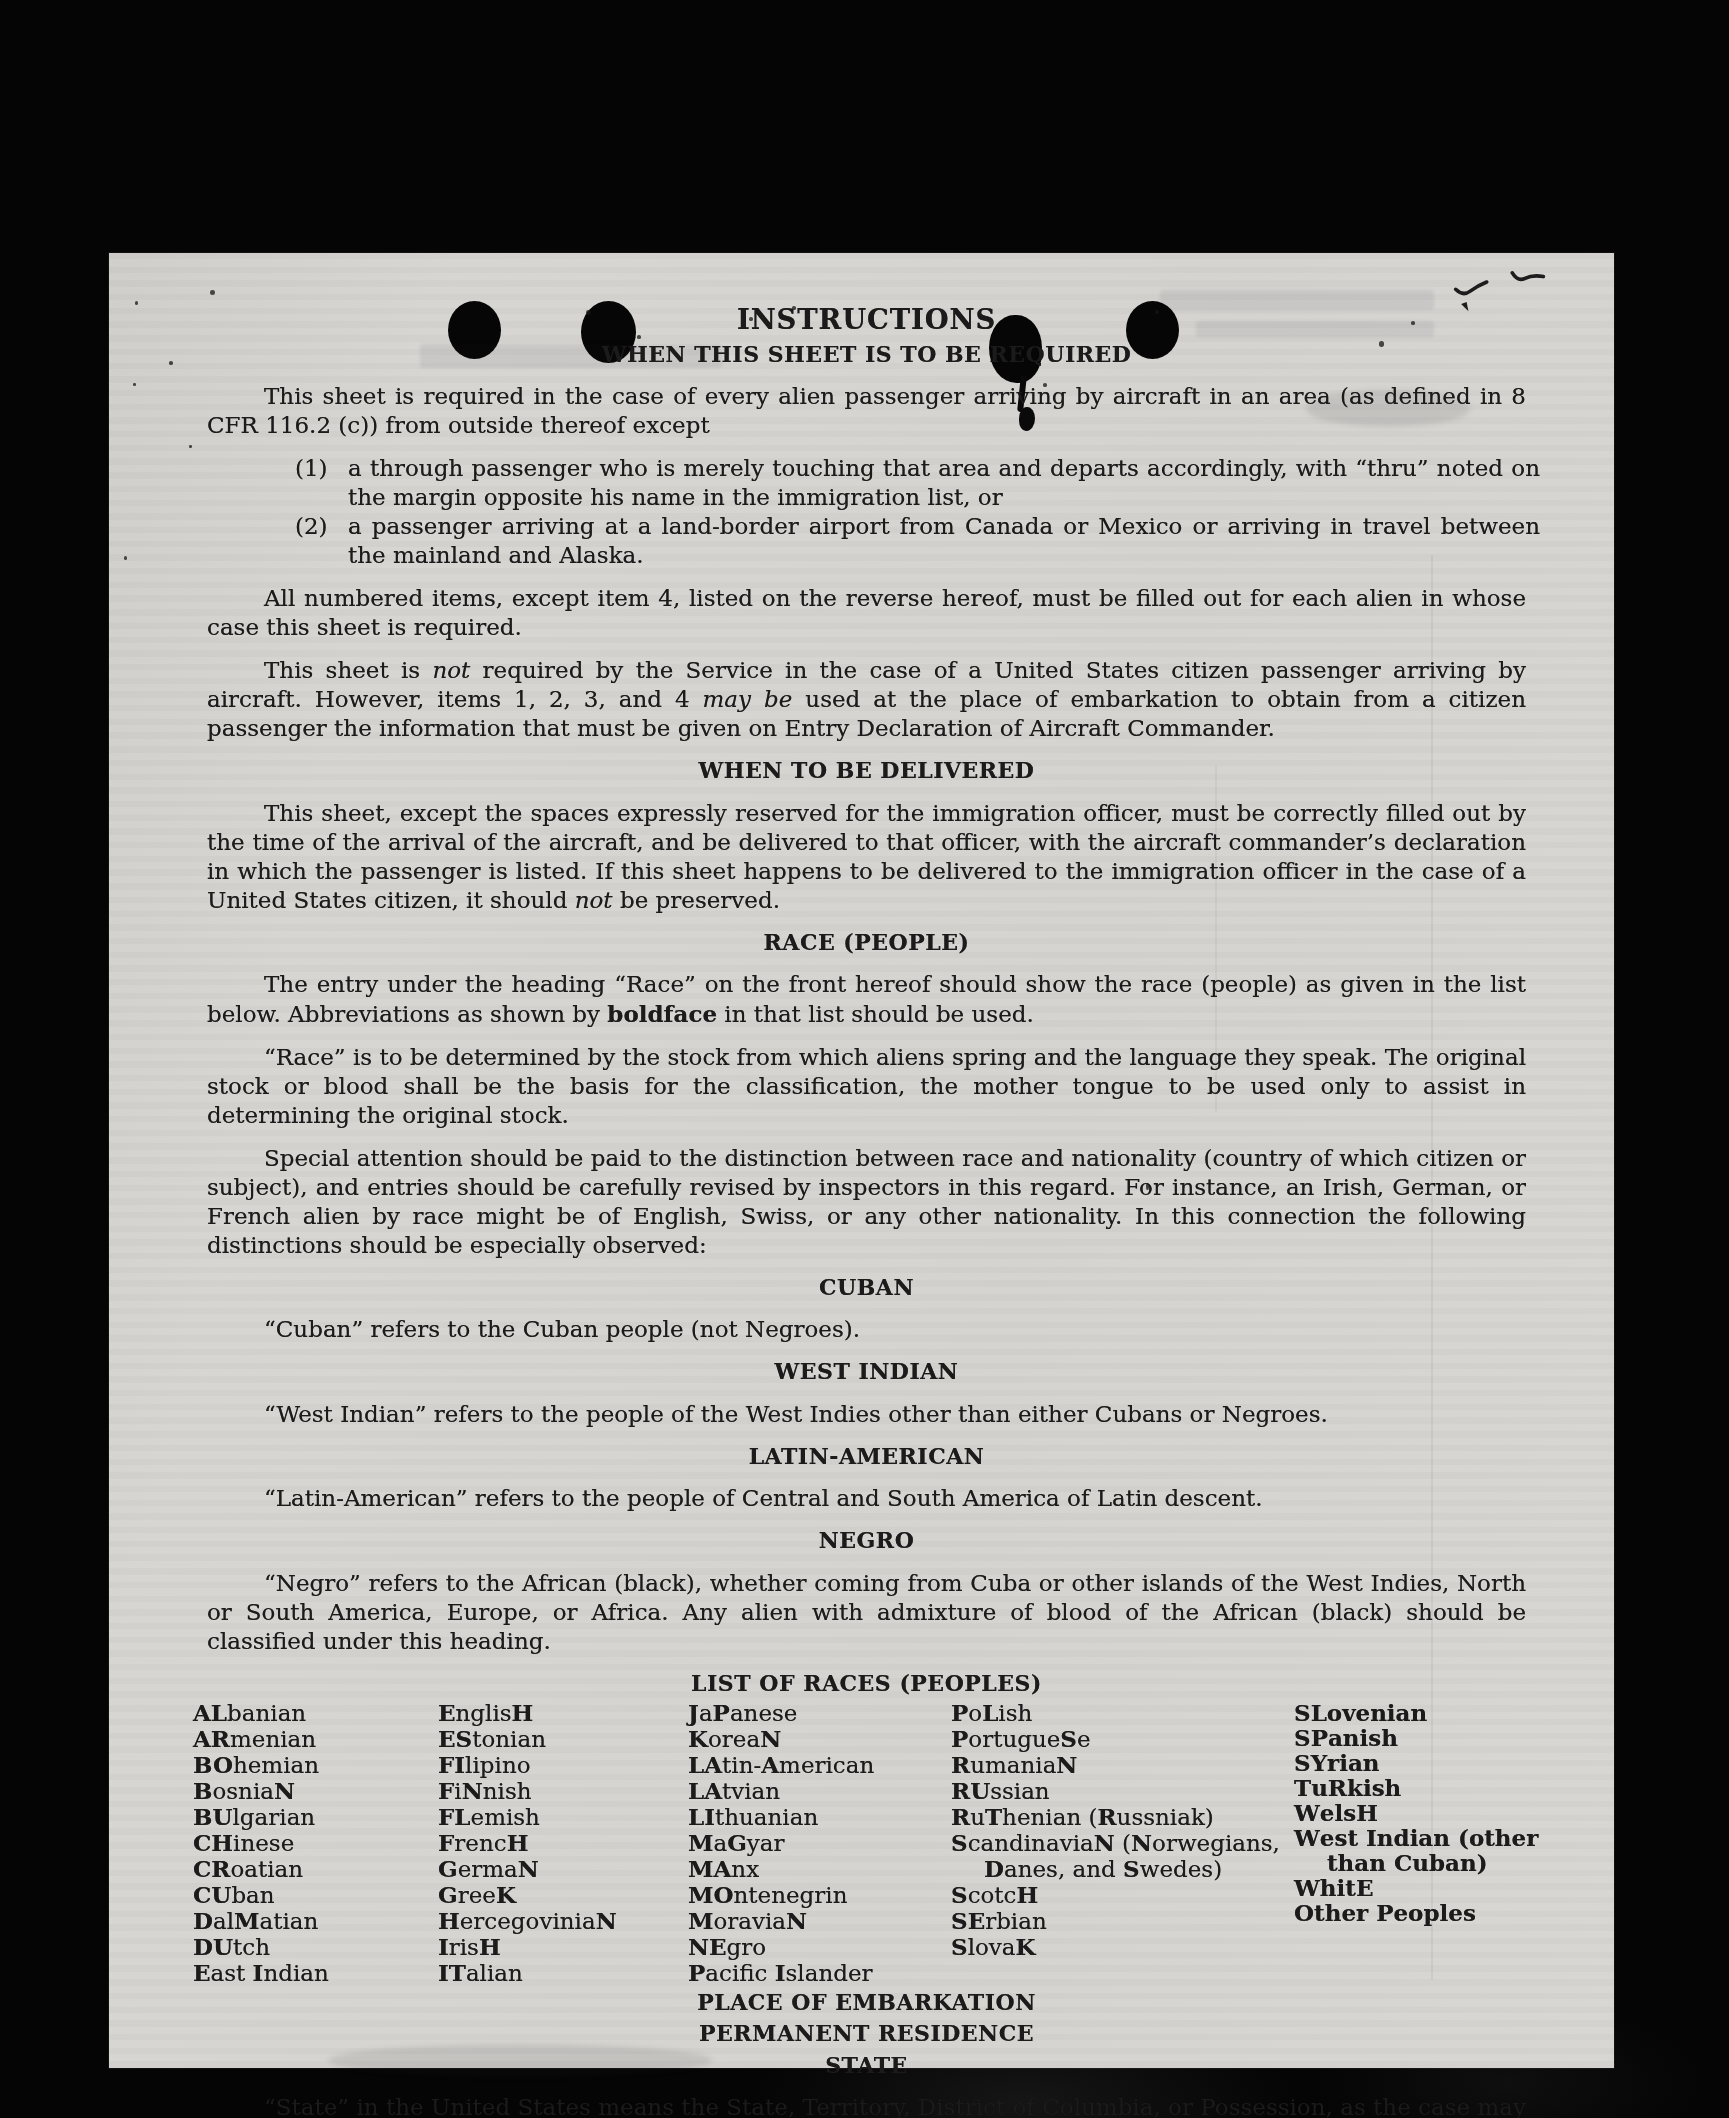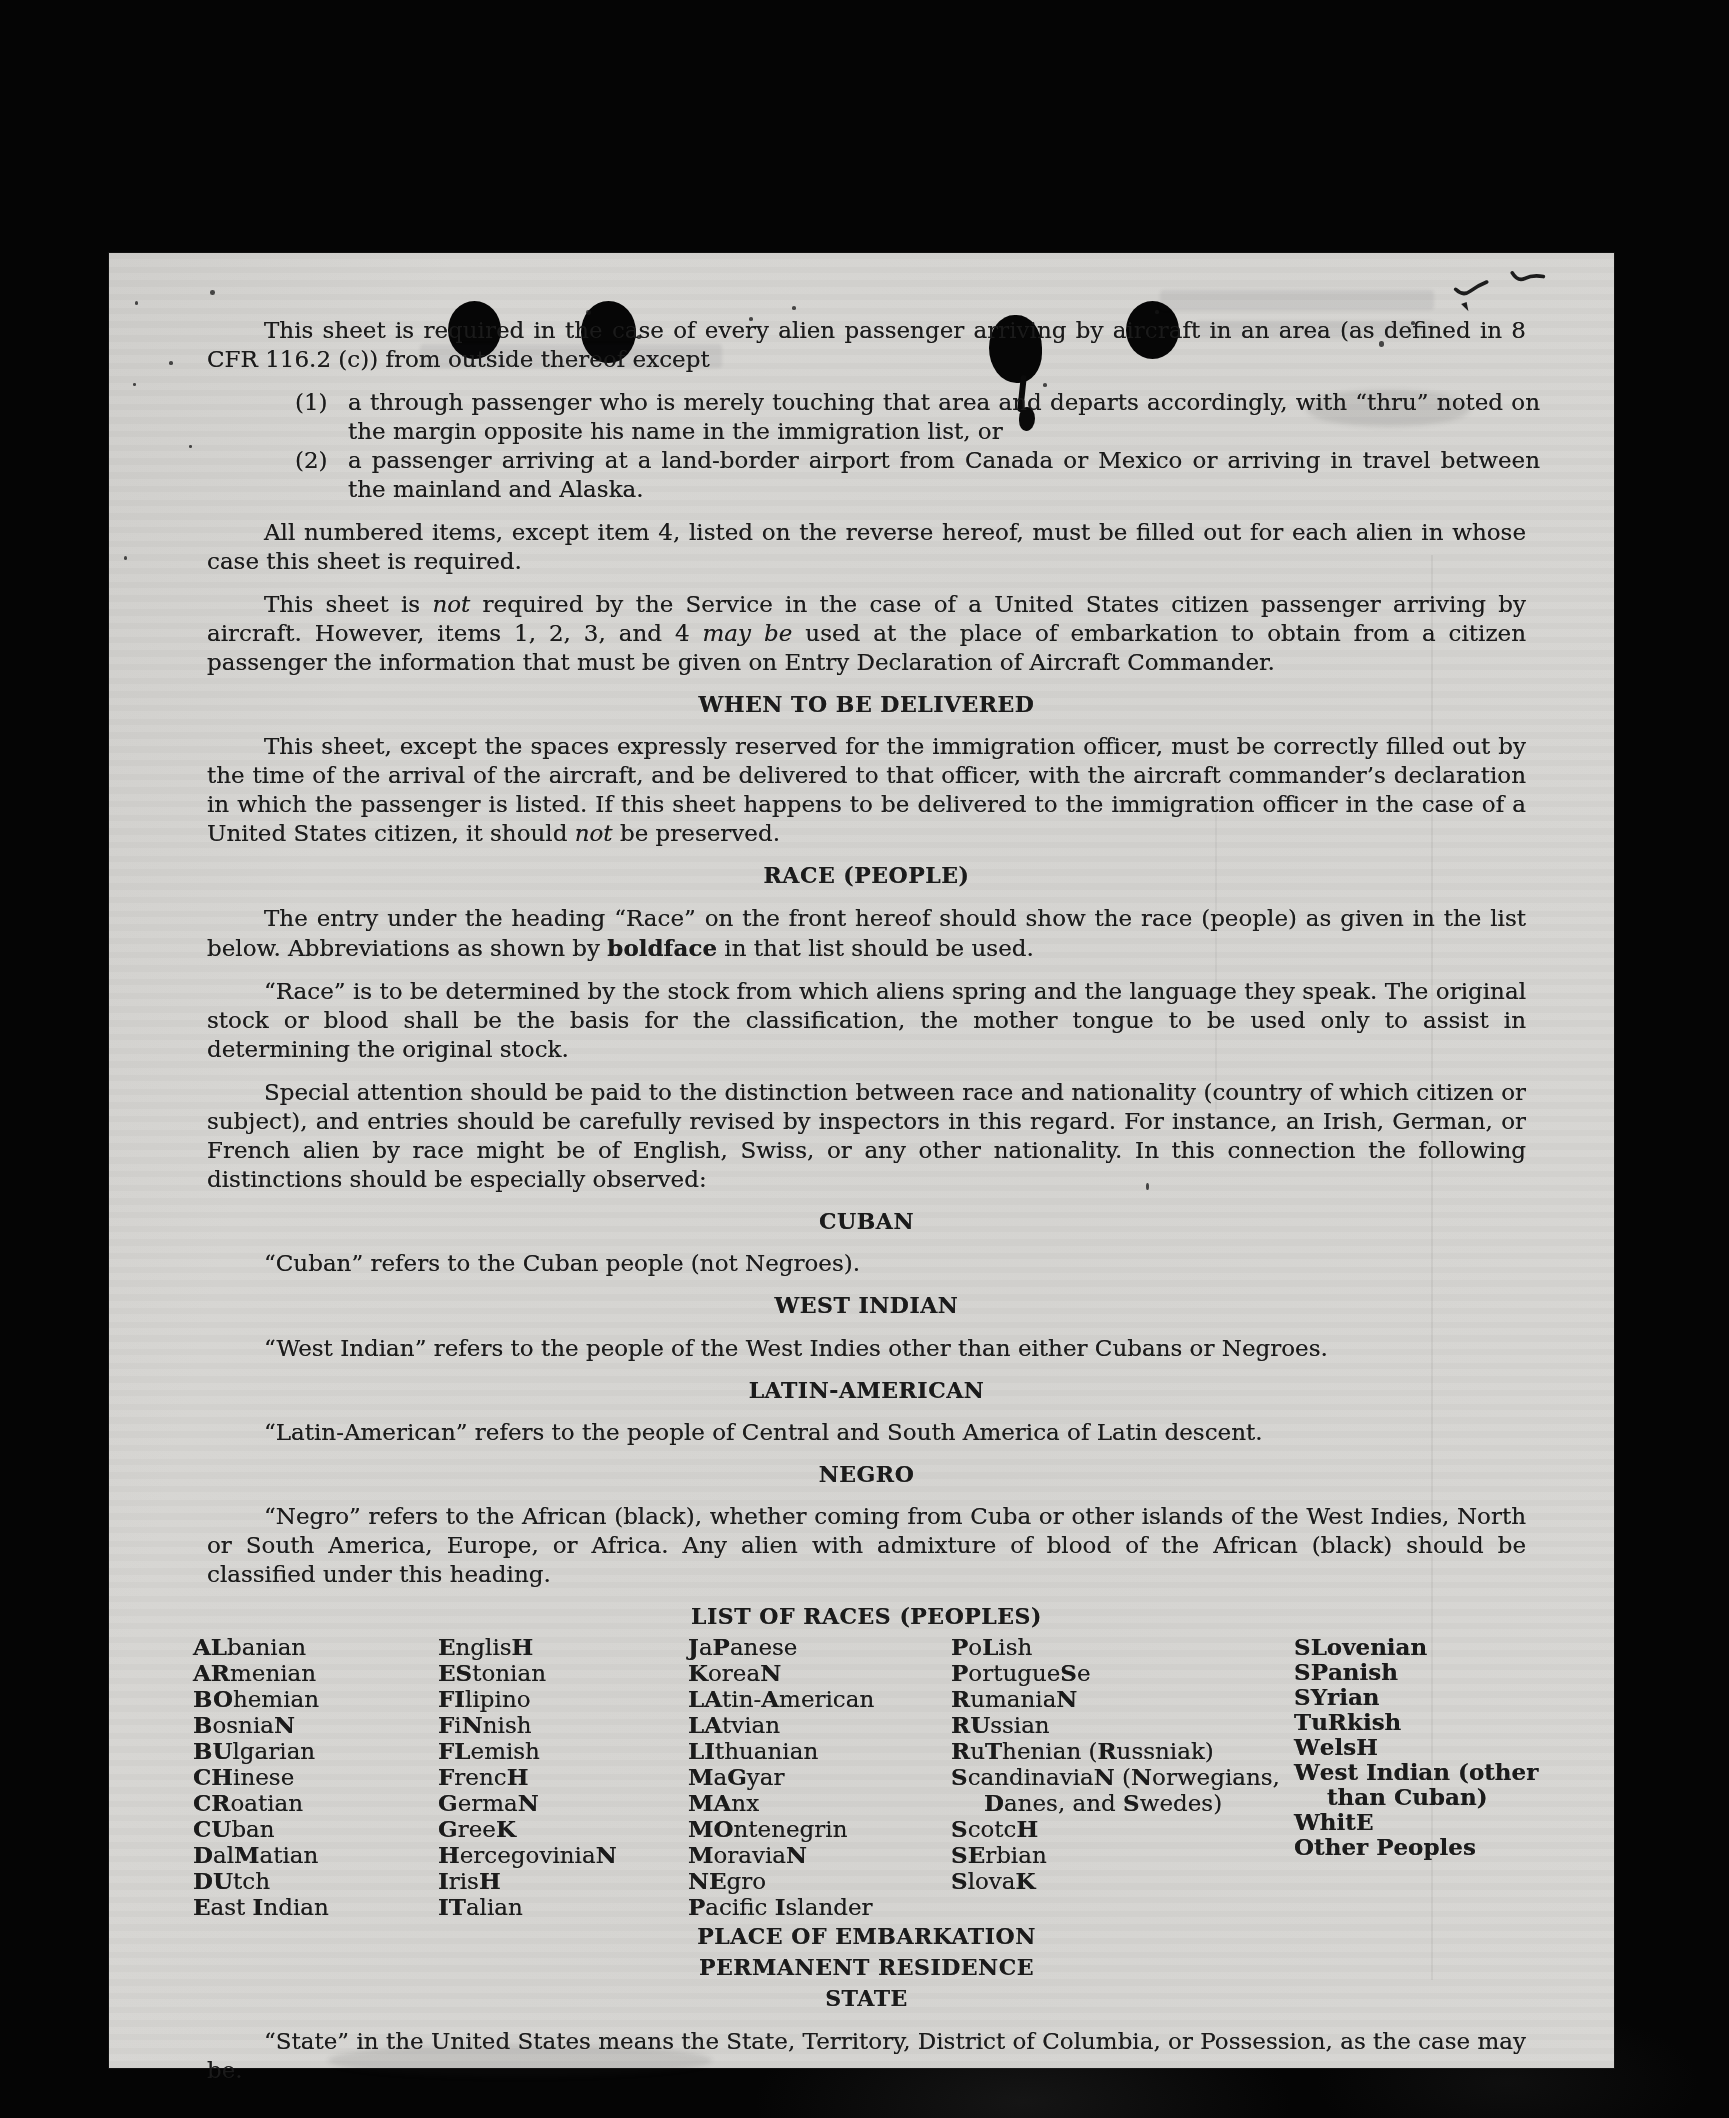--- a/index.html
+++ b/index.html
@@ -96,21 +96,23 @@
 
   <div class="ghost" style="left:311px;top:91px;width:302px;height:24px;"></div>
   <div class="ghost" style="left:1051px;top:37px;width:274px;height:20px;"></div>
   <div class="ghost" style="left:1087px;top:68px;width:238px;height:16.4px;"></div>
   <div class="smudge" style="left:1197px;top:137px;width:164px;height:37px;"></div>
   <div class="smudge" style="left:219px;top:1791px;width:384px;height:33px;"></div>
   <div class="vline"></div>
   <div class="vline2"></div>
 
   <div class="content">
-
+    <div class="doc-title">INSTRUCTIONS</div>
+
+    <div class="shead">WHEN THIS SHEET IS TO BE REQUIRED</div>
     <p class="para">This sheet is required in the case of every alien passenger arriving by aircraft in an area (as defined in 8 CFR 116.2 (c)) from outside thereof except</p>
     <div class="list-item">
       <span class="list-num">(1)</span>
       <span class="list-body">a through passenger who is merely touching that area and departs accordingly, with “thru” noted on the margin opposite his name in the immigration list, or</span>
     </div>
     <div class="list-item">
       <span class="list-num">(2)</span>
       <span class="list-body">a passenger arriving at a land-border airport from Canada or Mexico or arriving in travel between the mainland and Alaska.</span>
     </div>
     <p class="para">All numbered items, except item 4, listed on the reverse hereof, must be filled out for each alien in whose case this sheet is required.</p>

